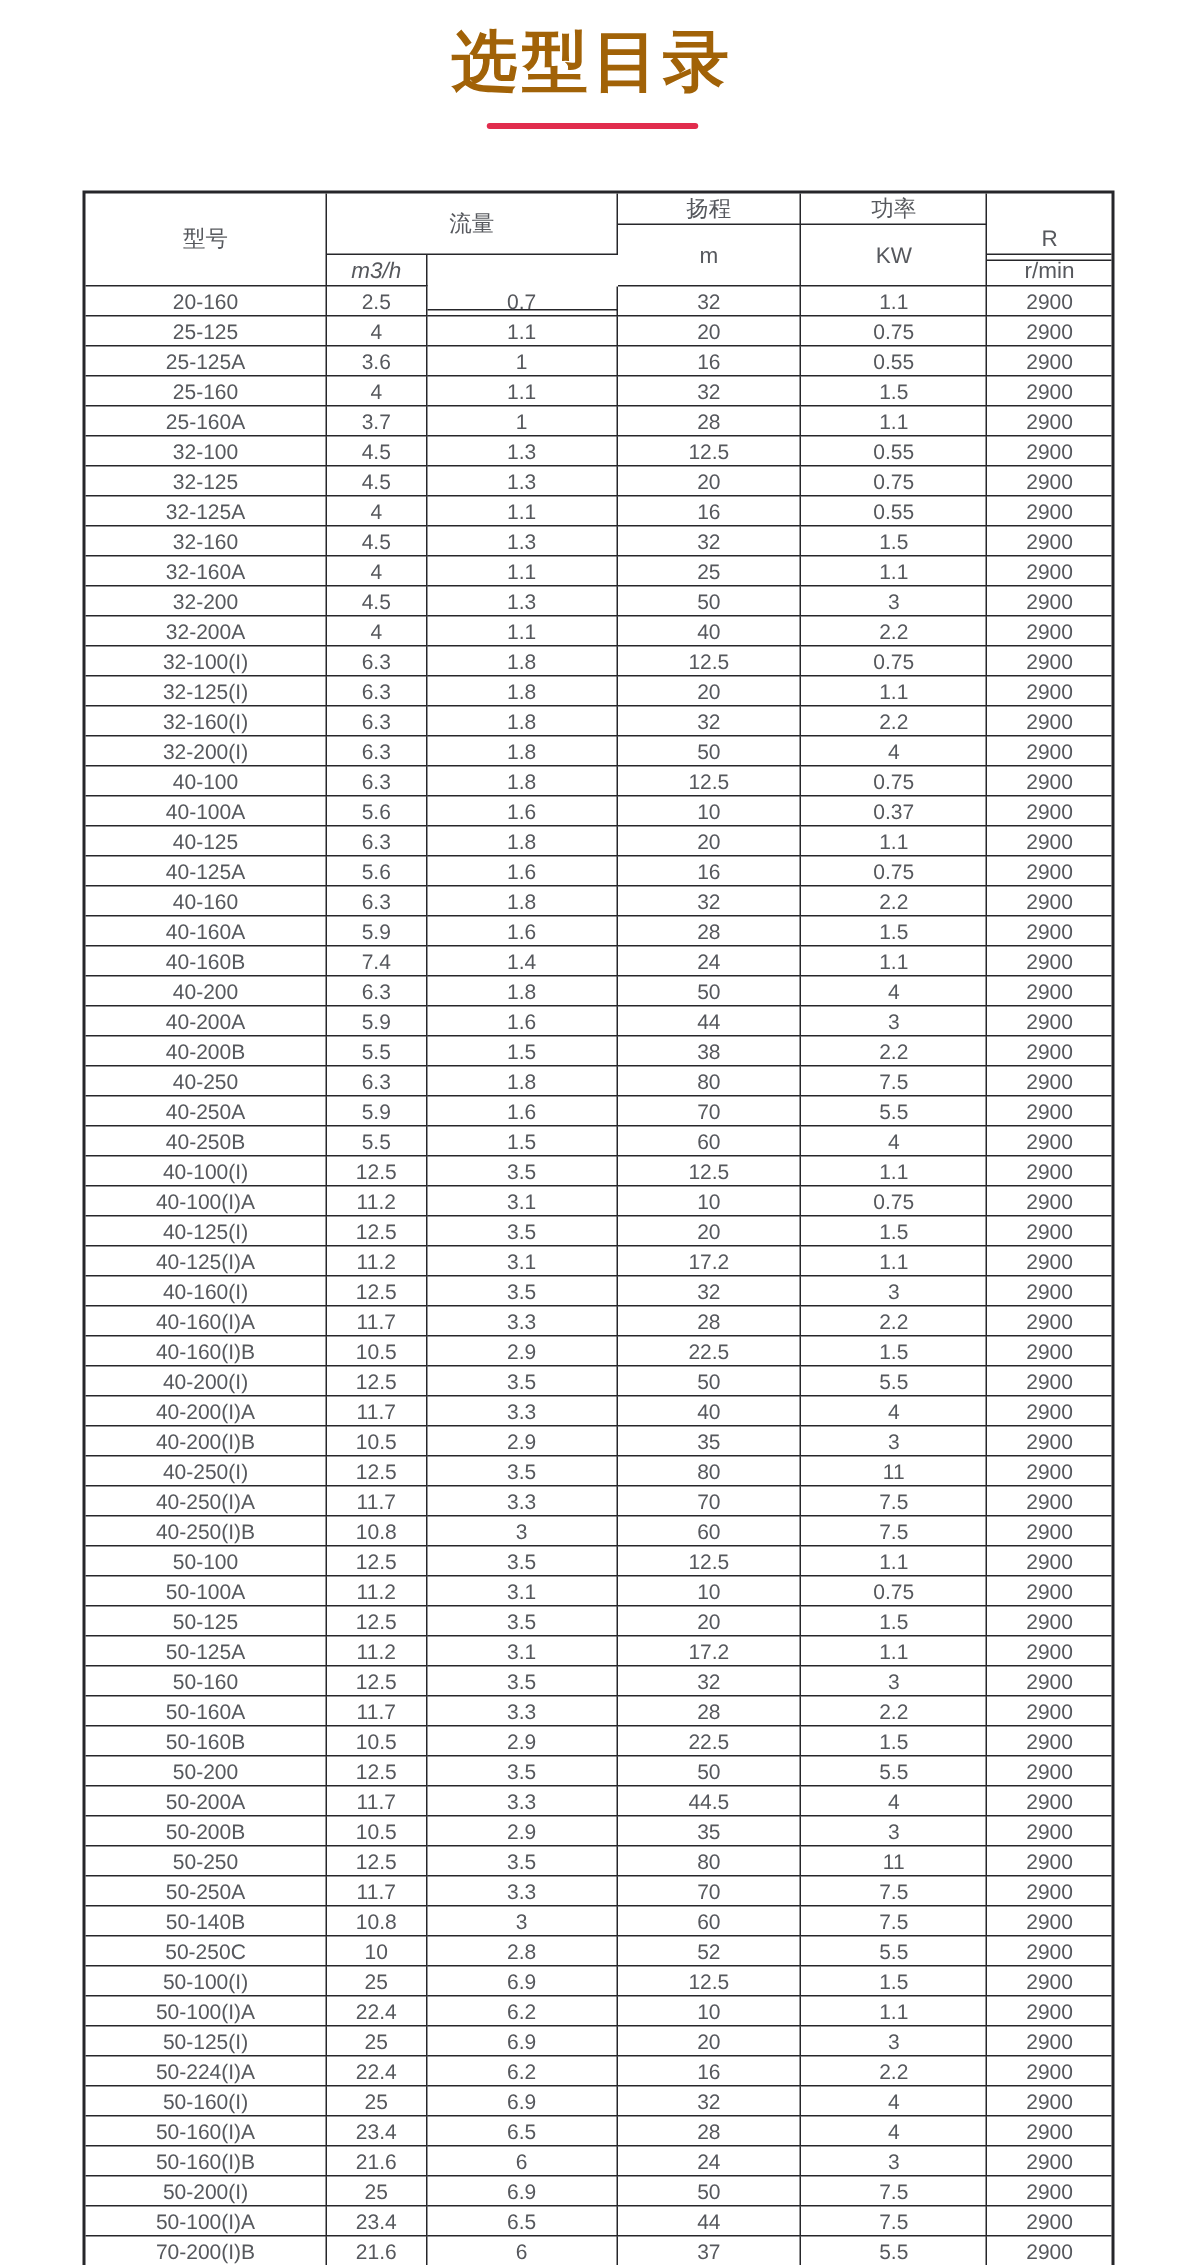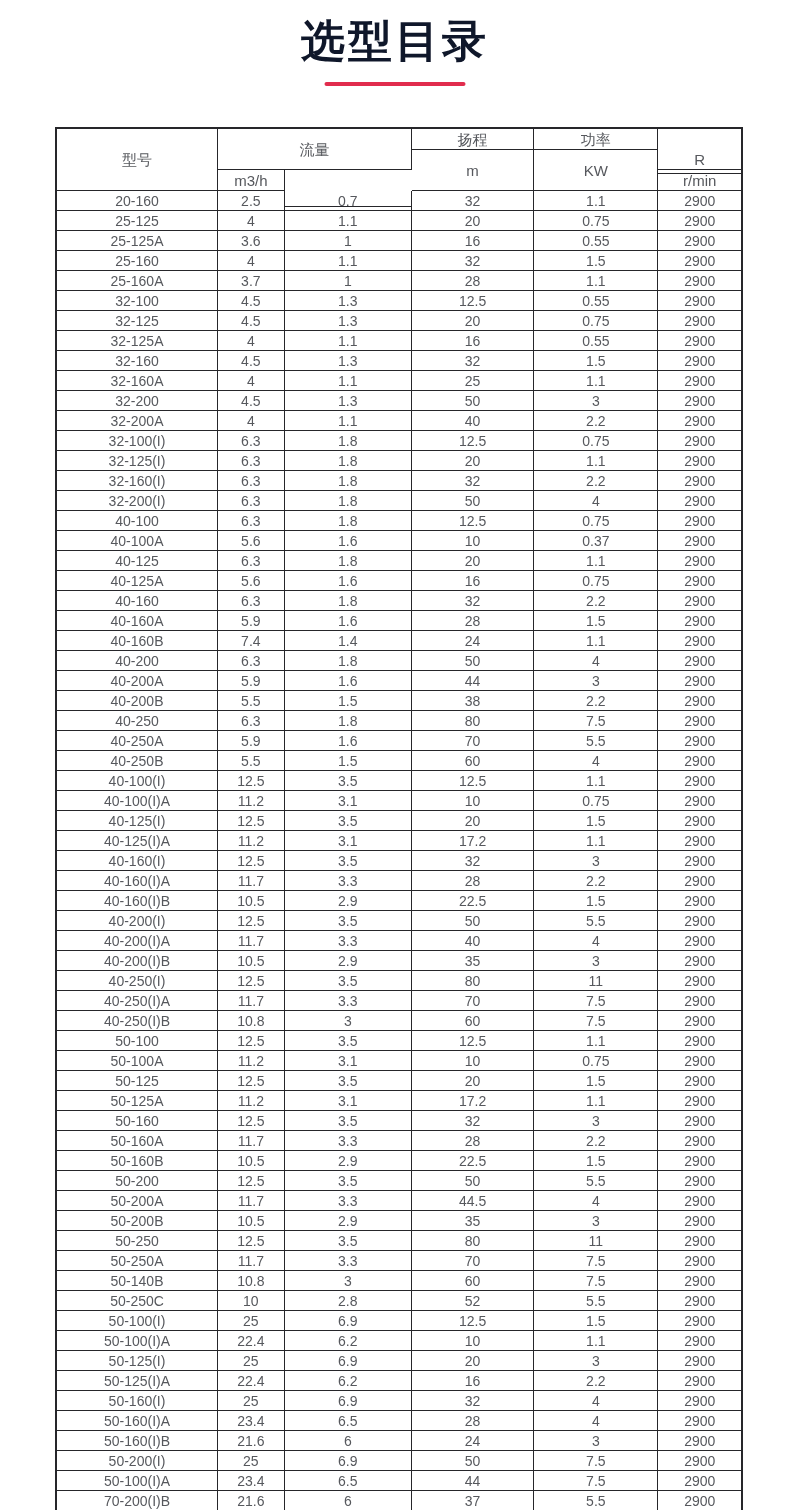--- a/index.html
+++ b/index.html
@@ -15,21 +15,21 @@
 
   .page-title {
     position: absolute;
     top: 12px;
     left: 0;
     width: 100%;
     text-align: center;
     font-size: 44px;
     font-weight: 700;
     letter-spacing: 3px;
-    color: #0f172a;
+    color: #a16207;
   }
   .title-underline {
     position: absolute;
     top: 82px;
     left: 50%;
     transform: translateX(-50%);
     width: 141px;
     height: 4px;
     border-radius: 2px;
     background: #e12c4d;
@@ -66,21 +66,21 @@
     line-height: 1;
     overflow: hidden;
     white-space: nowrap;
   }
   .thead .cell { font-size: 15px; }
   .no-r { border-right: none; }
 
   
   .h-model      { grid-area: 1 / 1 / 4 / 2; }
   .h-flow       { grid-area: 1 / 2 / 3 / 4; }
-  .h-flow-m3h   { grid-area: 3 / 2 / 4 / 3; }
+  .h-flow-m3h   { grid-area: 3 / 2 / 4 / 3; font-style: italic; }
   .h-flow-ls    { grid-area: 3 / 3 / 4 / 4; margin-top: 36px; }
   .h-head       { grid-area: 1 / 4 / 2 / 5; }
   .h-head-unit  { grid-area: 2 / 4 / 4 / 5; }
   .h-power      { grid-area: 1 / 5 / 2 / 6; }
   .h-power-unit { grid-area: 2 / 5 / 4 / 6; }
   .h-speed      { grid-area: 1 / 6 / 2 / 7; margin-top: 44px; }
   .h-speed-r    { grid-area: 2 / 6 / 3 / 7; }
   .h-speed-rmin { grid-area: 3 / 6 / 4 / 7; }
 
   
@@ -459,21 +459,21 @@
         <div class="cell">6.2</div>
         <div class="cell">10</div>
         <div class="cell">1.1</div>
         <div class="cell">2900</div>
         <div class="cell">50-125(I)</div>
         <div class="cell">25</div>
         <div class="cell">6.9</div>
         <div class="cell">20</div>
         <div class="cell">3</div>
         <div class="cell">2900</div>
-        <div class="cell">50-125(I)A</div>
+        <div class="cell">50-224(I)A</div>
         <div class="cell">22.4</div>
         <div class="cell">6.2</div>
         <div class="cell">16</div>
         <div class="cell">2.2</div>
         <div class="cell">2900</div>
         <div class="cell">50-160(I)</div>
         <div class="cell">25</div>
         <div class="cell">6.9</div>
         <div class="cell">32</div>
         <div class="cell">4</div>

